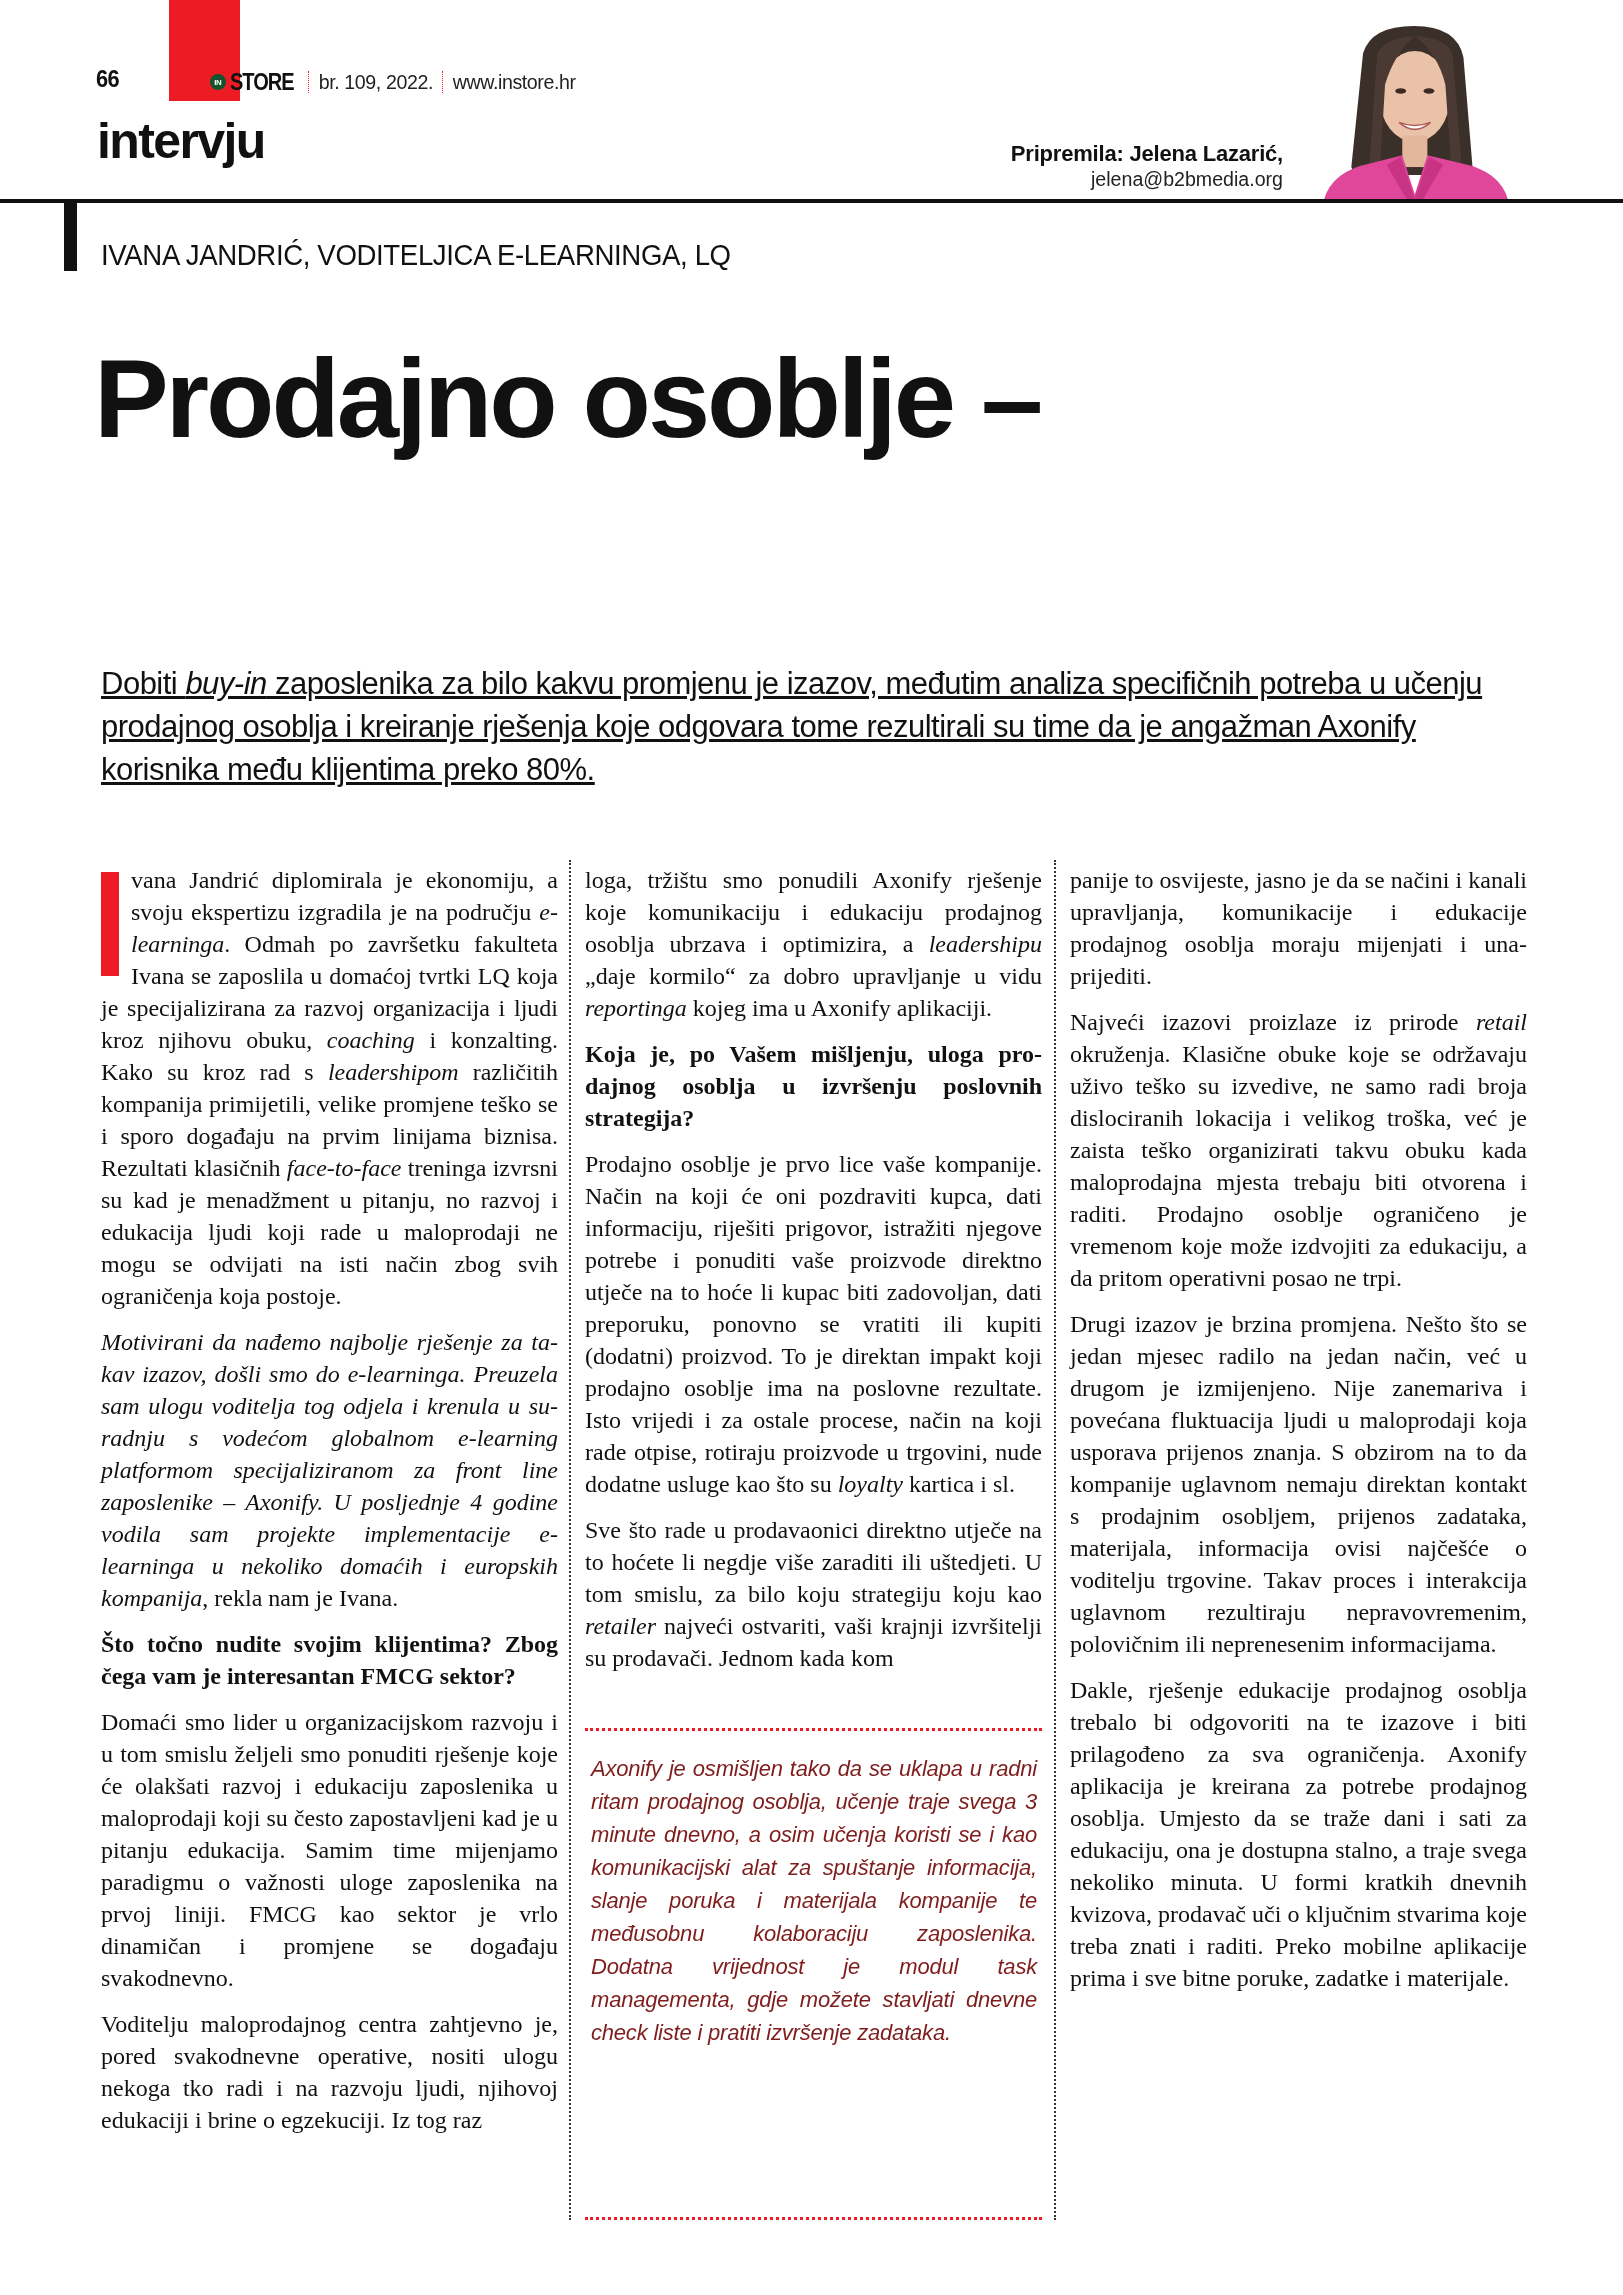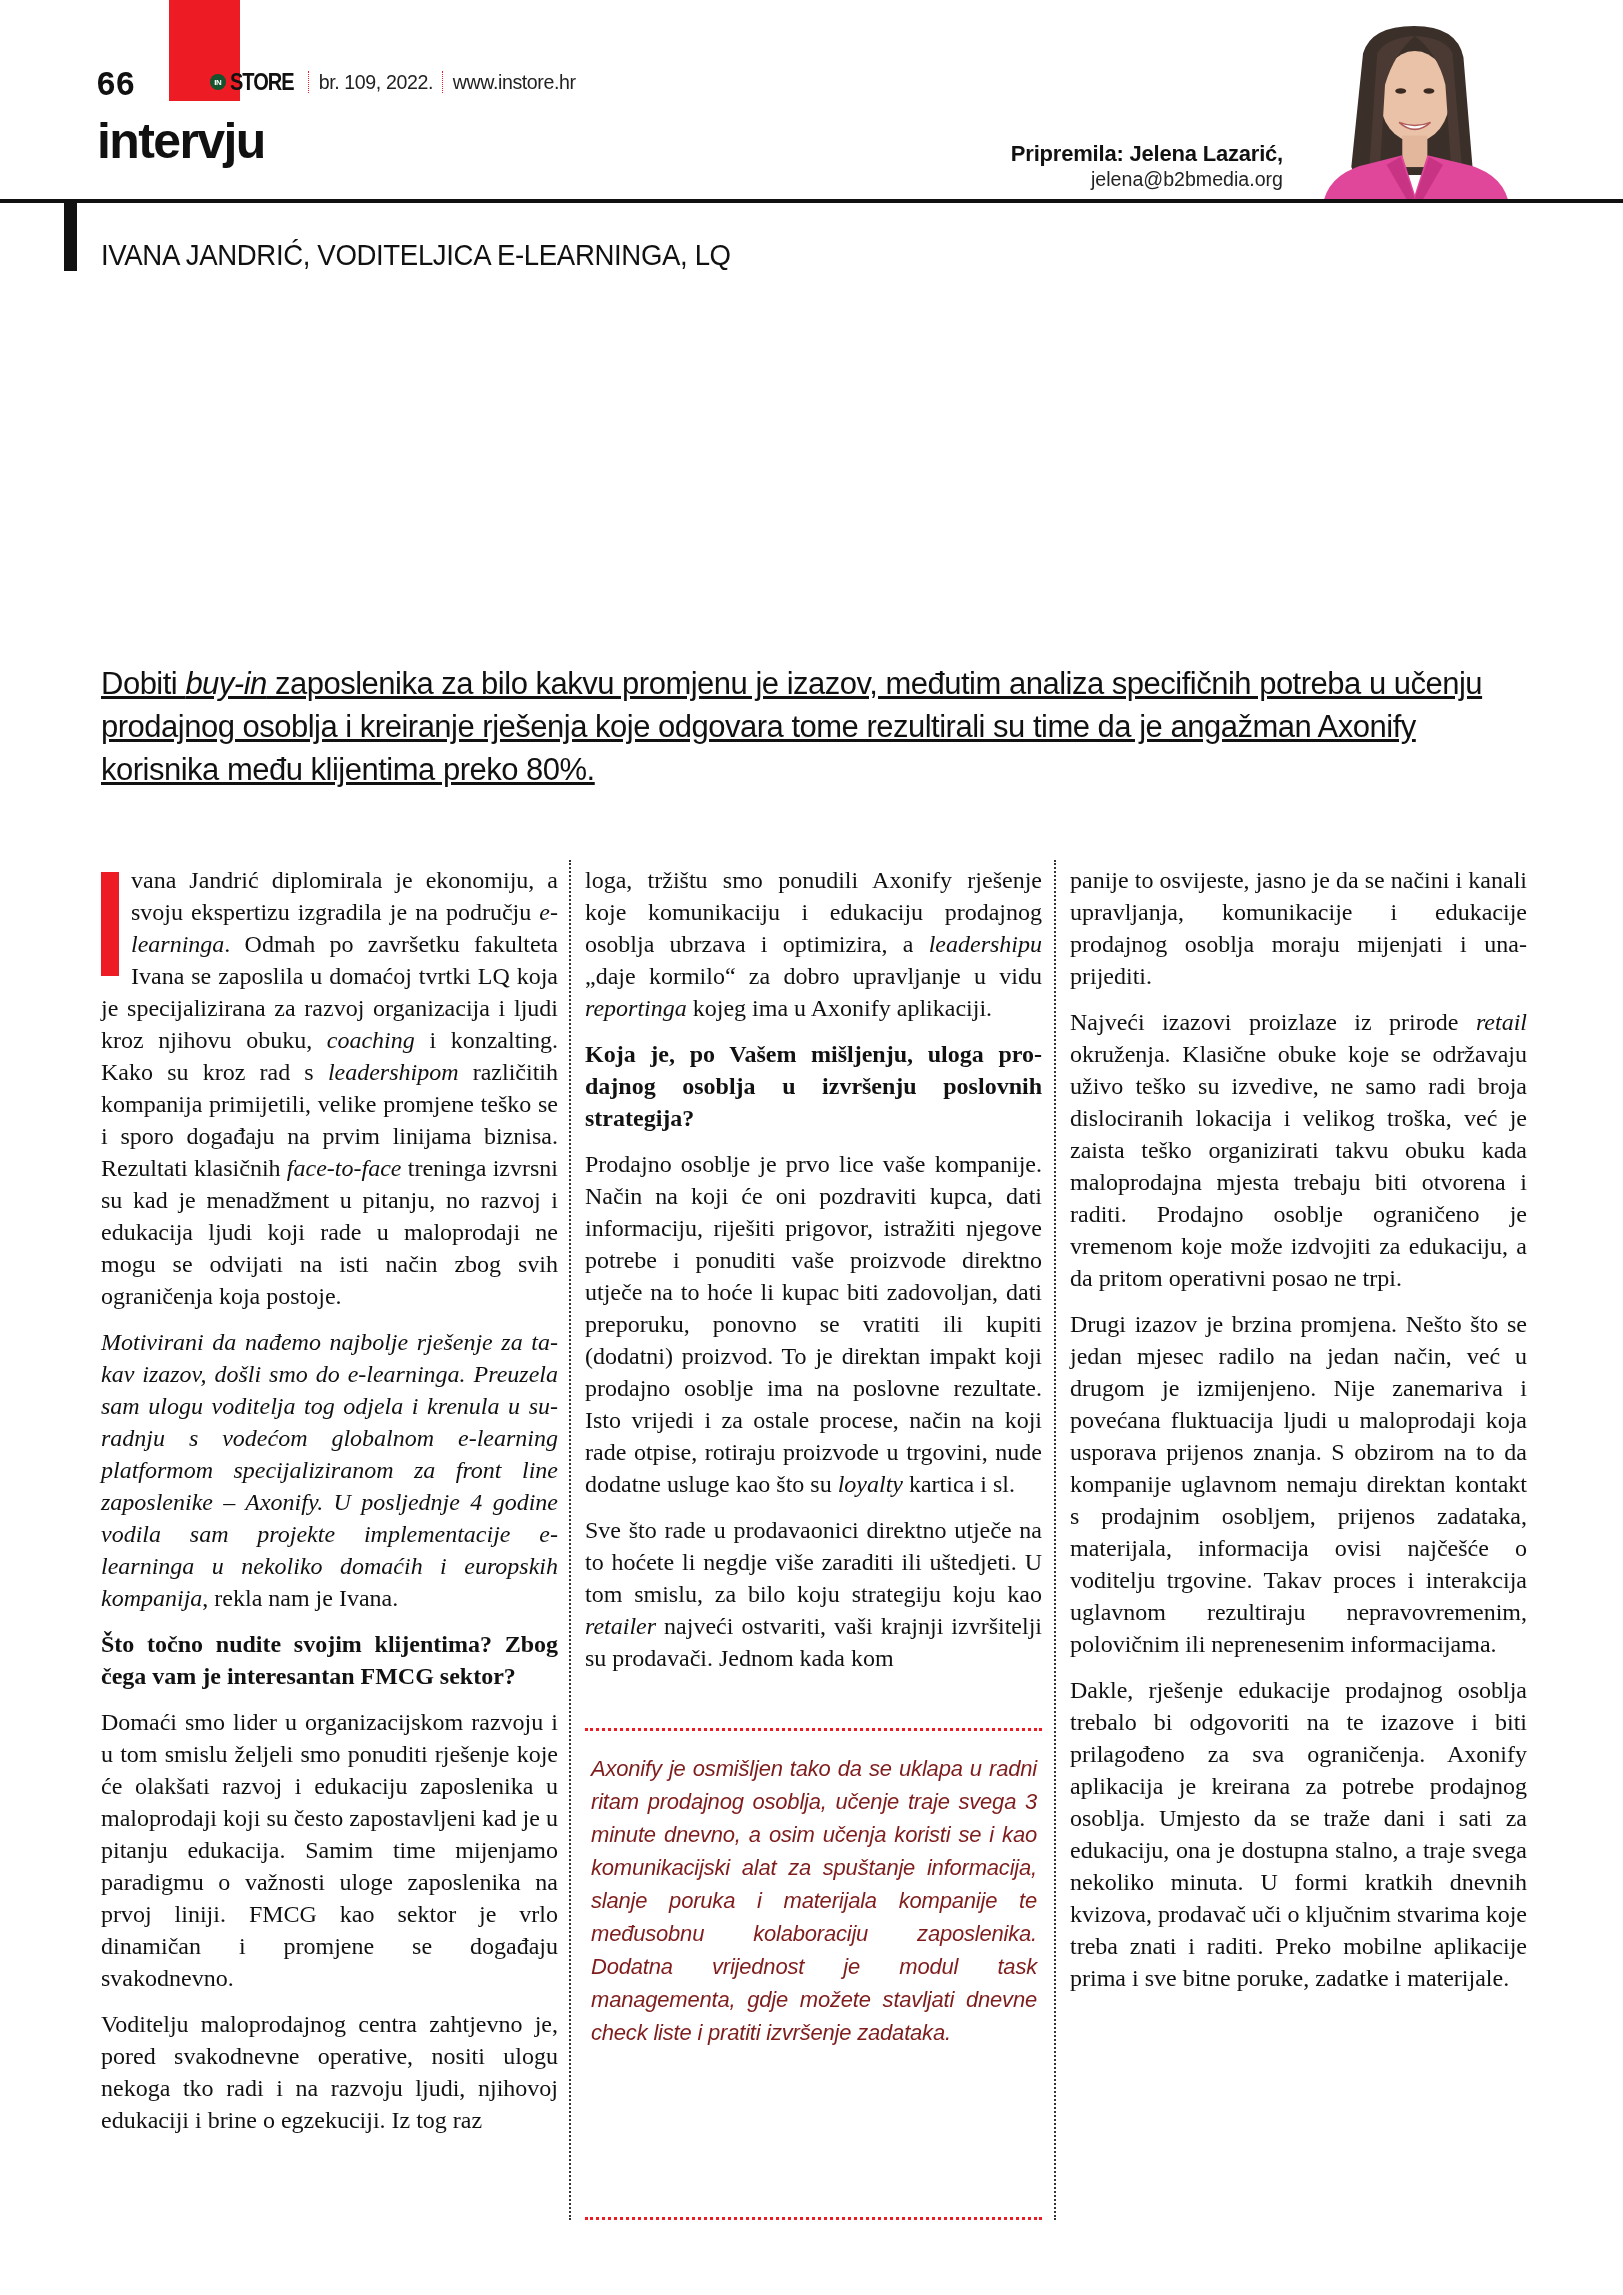--- a/index.html
+++ b/index.html
@@ -2,21 +2,21 @@
 <html style="font-size:12.6px"><head>
 <meta charset="utf-8">
 <style>
   * { margin:0; padding:0; box-sizing:border-box; }
   html, body { width:1623px; height:2295px; background:#ffffff; overflow:hidden; }
   body { position:relative; font-family:"Liberation Serif", serif; color:#111; }
 
   .abs { position:absolute; }
 
   
-  .page-num { left:96px; top:66px; font-family:Liberation Mono, monospace; font-weight:700; font-size:35px; letter-spacing:-0.8px; transform:scaleX(0.95); transform-origin:left; }
+  .page-num { left:96px; top:66px; font-family:Liberation Sans, sans-serif; font-weight:700; font-size:23px; letter-spacing:-0.8px; transform:scaleX(0.95); transform-origin:left; }
   .red-block { left:169px; top:0; width:71px; height:101px; background:#ed1c24; }
   .masthead { left:210px; top:68px; display:flex; align-items:center; height:28px; font-family:"Liberation Sans", sans-serif; }
   .logo-circle { width:15.7px; height:15.7px; border-radius:50%; background:#14532d; color:#fff; font-size:7.9px; font-weight:700; display:flex; align-items:center; justify-content:center; letter-spacing:-0.4px; margin-right:4.7px; }
   .logo-store { font-weight:700; font-size:23.6px; letter-spacing:-1.2px; transform:scaleX(0.85); transform-origin:left; margin-right:-6.3px; }
   .mast-sep { width:0; height:22px; border-left:1.6px dotted #ed1c24; margin:0 9.4px; }
   .mast-text { font-size:19.6px; color:#222; letter-spacing:-0.4px; }
 
   .section-label { left:97px; top:116px; font-family:"Liberation Sans", sans-serif; font-weight:700; font-size:50px; letter-spacing:-1.6px; line-height:1; }
 
   .byline { right:340px; top:140px; text-align:right; font-family:"Liberation Sans", sans-serif; }
@@ -103,20 +103,21 @@
     <path d="M154 172 L136 225 L146 227 L172 182 Z" fill="#c93384"></path>
   </svg>
 </div>
 
 <div class="abs top-rule"></div>
 
 <div class="abs kicker-bar"></div>
 <div class="abs kicker">IVANA JANDRIĆ, VODITELJICA E-LEARNINGA, LQ</div>
 
 <h1 class="abs headline">
+  <span>Prodajno osoblje –</span>
 </h1>
 
 <p class="abs intro"><span>Dobiti </span><em>buy-in</em><span> zaposlenika za bilo kakvu promjenu je izazov, međutim analiza specifičnih potreba u učenju prodajnog osoblja i kreiranje rješenja koje odgovara tome rezultirali su time da je angažman Axonify korisnika među klijentima preko 80%.</span></p>
 
 <div class="abs divider divider1"></div>
 <div class="abs divider divider2"></div>
 
 <div class="abs dropcap-bar"></div>
 <div class="abs col col1">
   <p style="text-indent:0;"><span style="float:left; width:30px; height:126px;"></span><span>vana Jandrić diplomirala je ekonomi­ju, a svoju ekspertizu izgradila je na području </span><em>e-learninga</em><span>. Odmah po za­vršetku fakulteta Ivana se zaposlila u domaćoj tvrtki LQ koja je specijalizirana za razvoj organizacija i ljudi kroz njihovu obuku, </span><em>coaching</em><span> i konzalting. Kako su kroz rad s </span><em>leadershipom</em><span> različitih kompanija pri­mijetili, velike promjene teško se i sporo događaju na prvim linijama biznisa. Rezul­tati klasičnih </span><em>face-to-face</em><span> treninga izvrsni su kad je menadžment u pitanju, no razvoj i edukacija ljudi koji rade u maloprodaji ne mogu se odvijati na isti način zbog svih ograničenja koja postoje.</span></p>

